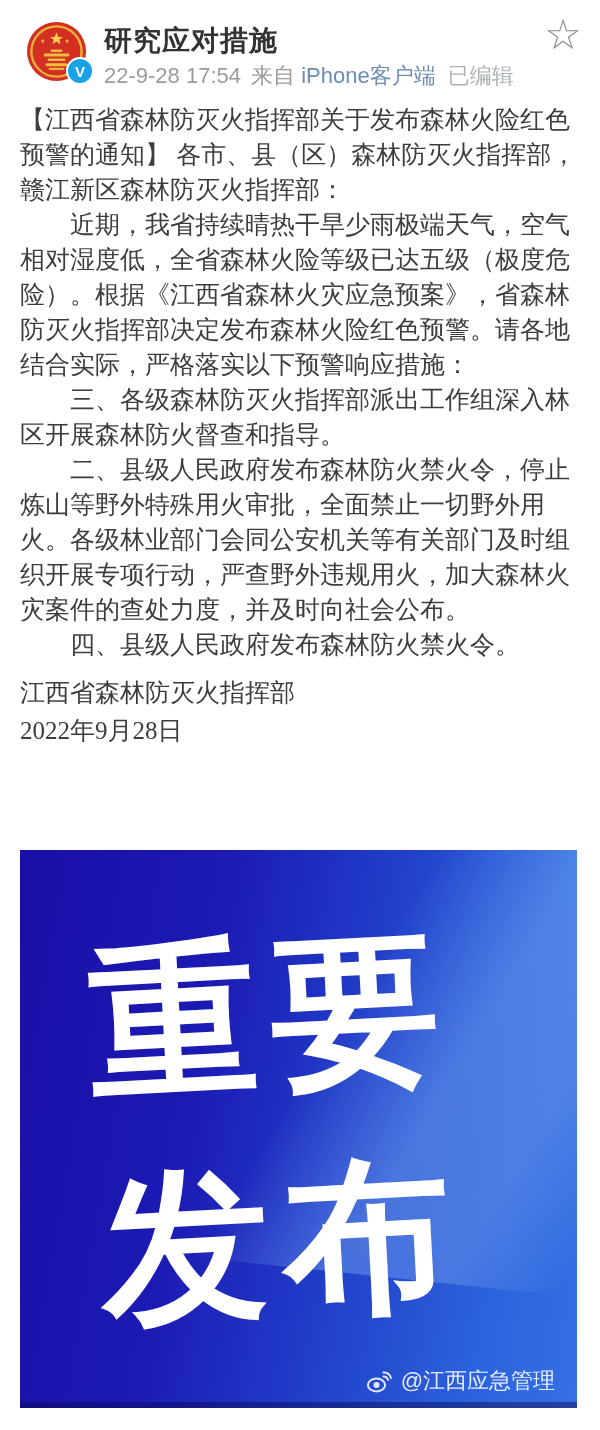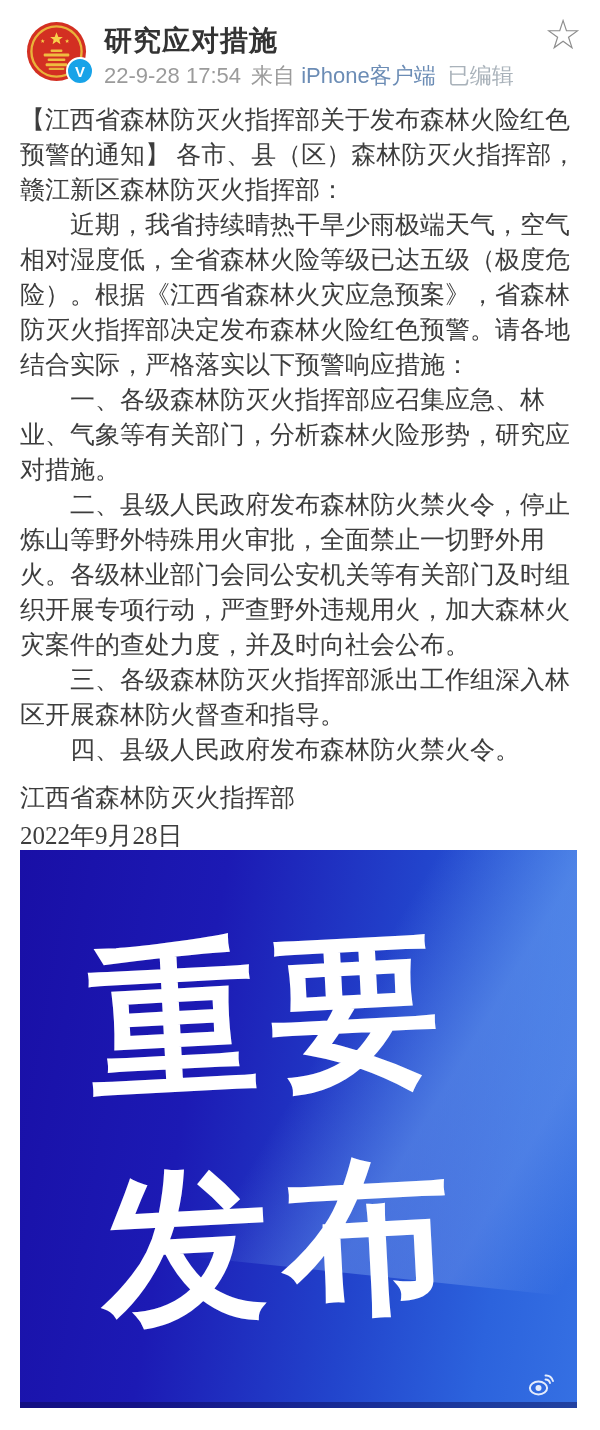--- a/index.html
+++ b/index.html
@@ -118,23 +118,22 @@
   <div class="author-name">研究应对措施</div>
 
   <div class="meta-row"><span>22-9-28 17:54</span><span class="src-prefix">来自</span> <span class="source-link">iPhone客户端</span><span class="edited">已编辑</span></div>
 
   <button class="star-btn">☆</button>
 </div>
 
 <div class="content">
   <p>【江西省森林防灭火指挥部关于发布森林火险红色预警的通知】 各市、县（区）森林防灭火指挥部，赣江新区森林防灭火指挥部：</p>
   <p class="indent">近期，我省持续晴热干旱少雨极端天气，空气相对湿度低，全省森林火险等级已达五级（极度危险）。根据《江西省森林火灾应急预案》，省森林防灭火指挥部决定发布森林火险红色预警。请各地结合实际，严格落实以下预警响应措施：</p>
-  <p class="indent">一、各级森林防灭火指挥部应召集应急、林业、气象等有关部门，分析森林火险形势，研究应对措施。</p>
+  <p class="indent">三、各级森林防灭火指挥部派出工作组深入林区开展森林防火督查和指导。</p>
   <p class="indent">二、县级人民政府发布森林防火禁火令，停止炼山等野外特殊用火审批，全面禁止一切野外用火。各级林业部门会同公安机关等有关部门及时组织开展专项行动，严查野外违规用火，加大森林火灾案件的查处力度，并及时向社会公布。</p>
-  <p class="indent">三、各级森林防灭火指挥部派出工作组深入林区开展森林防火督查和指导。</p>
   <p class="indent">四、县级人民政府发布森林防火禁火令。</p>
 
   <div class="sig-block">
     <div class="sig-name">江西省森林防灭火指挥部</div>
     <div class="sig-date">2022年9月28日</div>
   </div>
 </div>
 
 <div class="poster">
   <div class="headline">
@@ -142,14 +141,15 @@
     <div>发布</div>
   </div>
 
   <div class="watermark">
     <svg width="27" height="23" viewBox="0 0 27 23">
       <path d="M17.5 2.5 q5.5 -0.5 7.5 5.5" fill="none" stroke="rgba(255,255,255,0.88)" stroke-width="1.9" stroke-linecap="round"></path>
       <path d="M17.5 6.5 q3.5 0 4.5 3.5" fill="none" stroke="rgba(255,255,255,0.88)" stroke-width="1.9" stroke-linecap="round"></path>
       <ellipse cx="10.5" cy="15" rx="8.6" ry="6.4" fill="none" stroke="rgba(255,255,255,0.88)" stroke-width="2"></ellipse>
       <circle cx="10.5" cy="15" r="3" fill="rgba(255,255,255,0.88)"></circle>
     </svg>
+    <span>@江西应急管理</span>
   </div>
 </div>
 
 </body></html>

